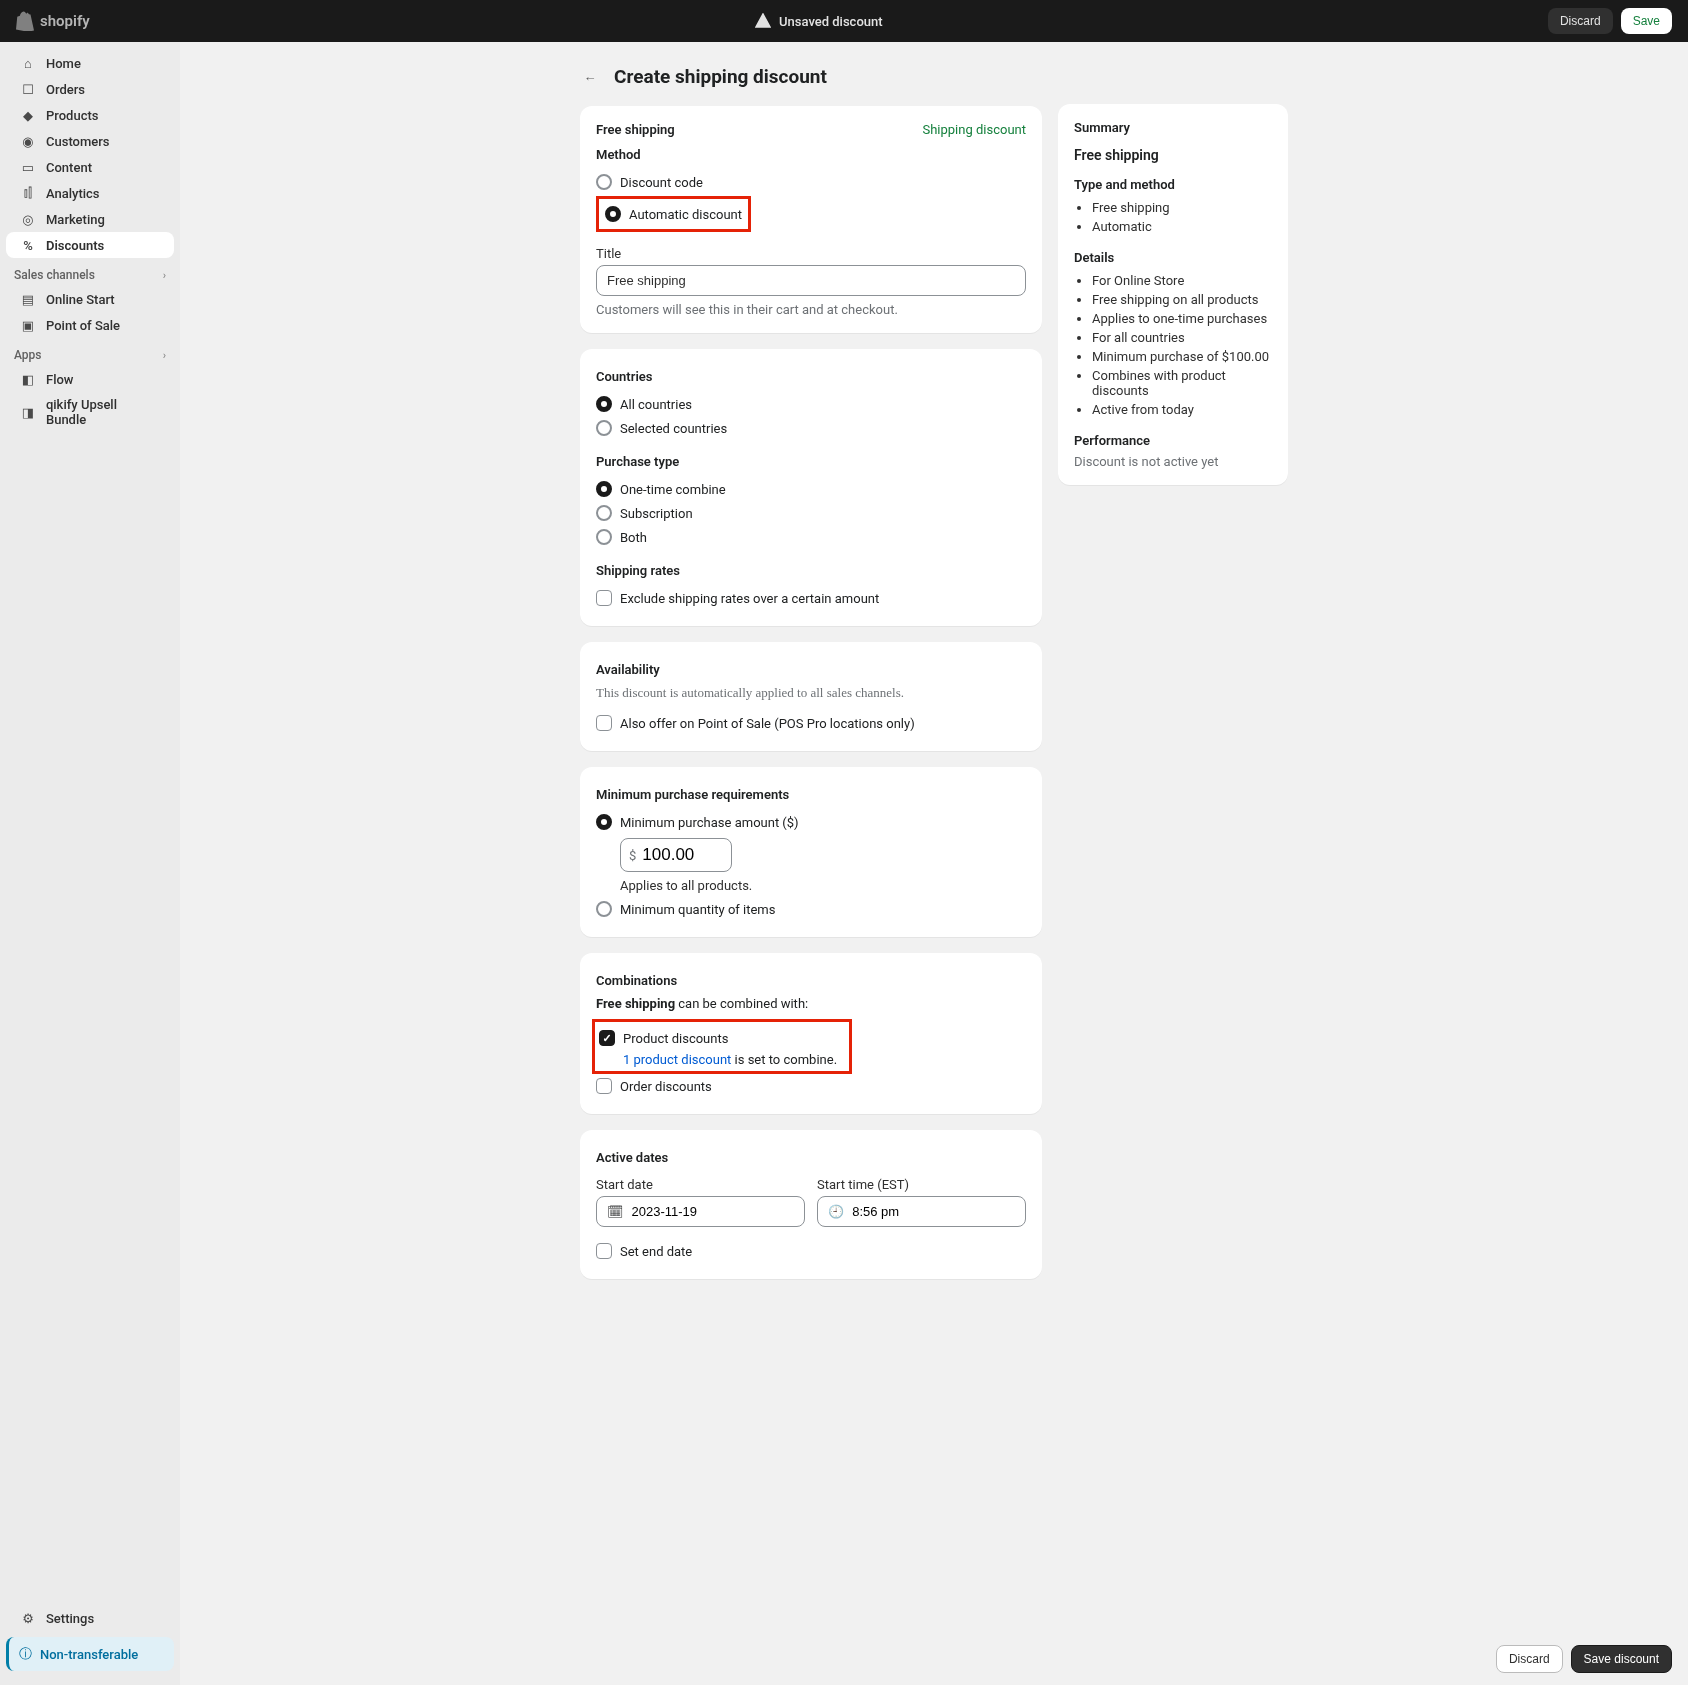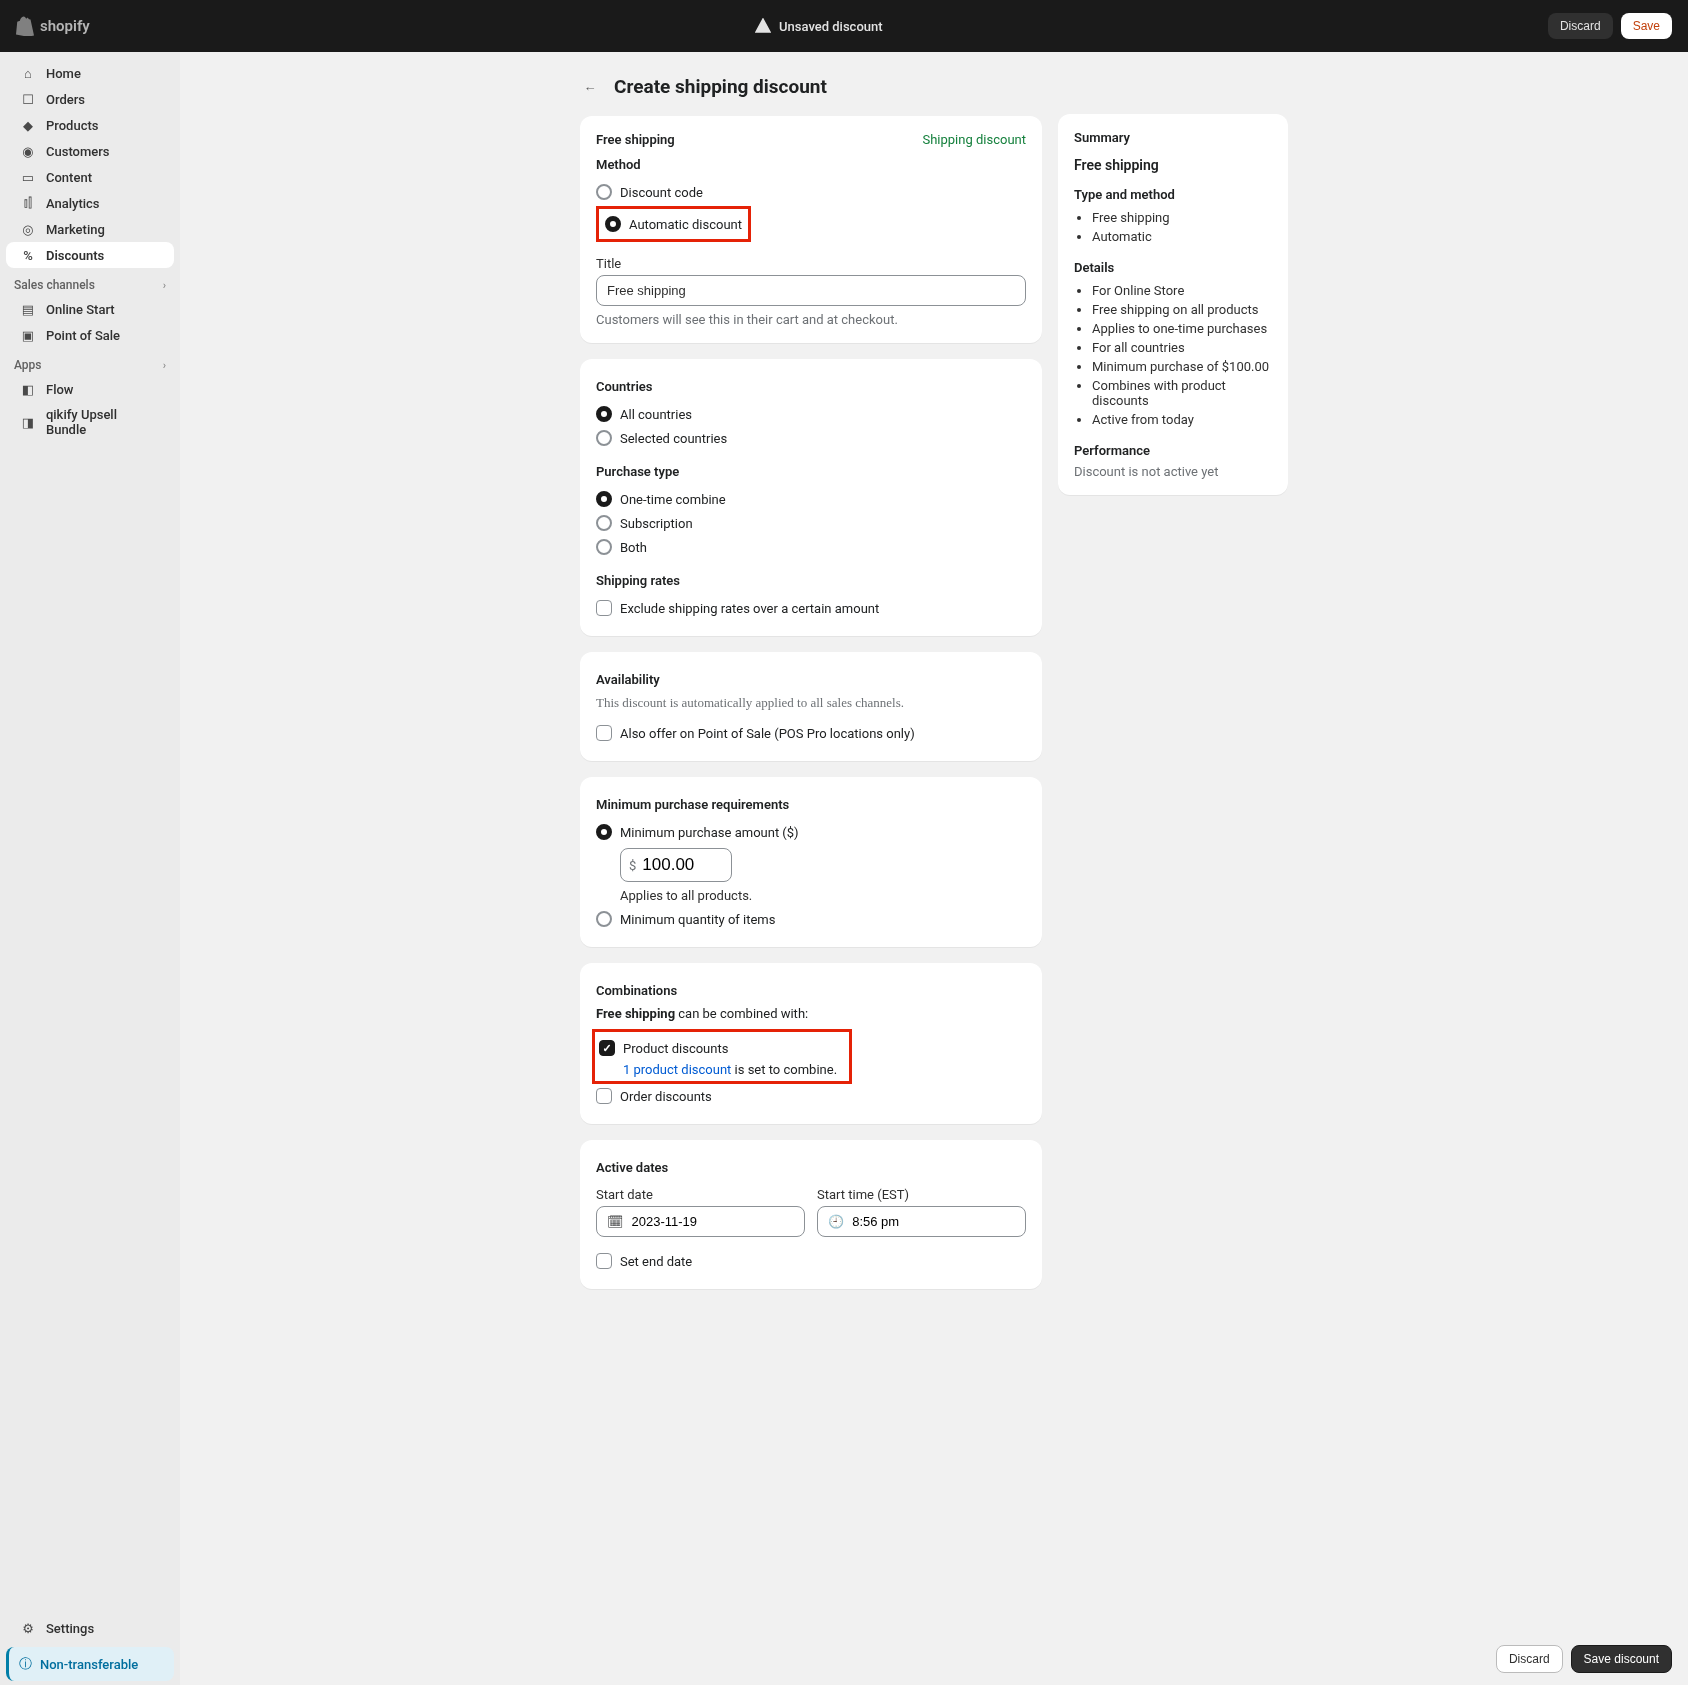--- a/index.html
+++ b/index.html
@@ -1,23 +1,23 @@
 <!DOCTYPE html>
 <html><head>
 <meta charset="utf-8">
 <style>
 * { box-sizing: border-box; margin: 0; padding: 0; }
 body { font-family: -apple-system, BlinkMacSystemFont, "Segoe UI", Roboto, sans-serif; background: #f1f1f1; color: #202223; font-size: 13px; }
-.topbar { background: #1a1a1a; height: 52px; display: flex; align-items: center; padding: 0 16px; color: #e3e3e3; }
+.topbar { background: #1a1a1a; height: 42px; display: flex; align-items: center; padding: 0 16px; color: #e3e3e3; }
 .topbar-logo { display: flex; align-items: center; gap: 6px; color: #b5b5b5; font-weight: 600; font-size: 15px; }
 .topbar-center { flex: 1; display: flex; justify-content: center; align-items: center; gap: 8px; color: #e3e3e3; font-weight: 500; font-size: 13px; }
 .topbar-actions { display: flex; gap: 8px; }
 .btn { border-radius: 8px; padding: 6px 12px; font-size: 12px; font-weight: 500; cursor: pointer; border: none; }
 .btn-dark { background: #303030; color: #e3e3e3; }
-.btn-white { background: #fff; color: #c2410c; }
+.btn-white { background: #fff; color: #15803d; }
 .btn-outline { background: #fff; border: 1px solid #bbb; color: #303030; }
 .btn-black { background: #303030; color: #fff; border: 1px solid #1a1a1a; }
 .layout { display: flex; }
 .sidebar { width: 180px; background: #ebebeb; min-height: calc(100vh - 42px); display: flex; flex-direction: column; padding: 8px 0; }
 .nav-item { display: flex; align-items: center; gap: 10px; padding: 5px 14px; color: #303030; cursor: pointer; font-size: 13px; font-weight: 500; border-radius: 8px; margin: 0 6px; }
 .nav-item.active { background: #fff; font-weight: 600; }
 .nav-item .icon { width: 16px; height: 16px; display: inline-flex; align-items: center; justify-content: center; color: #4a4a4a; }
 .section-head { display: flex; justify-content: space-between; align-items: center; padding: 10px 14px 4px; color: #616161; font-size: 12px; font-weight: 500; }
 .chev { color: #8a8a8a; font-size: 11px; }
 .sidebar-spacer { flex: 1; }

